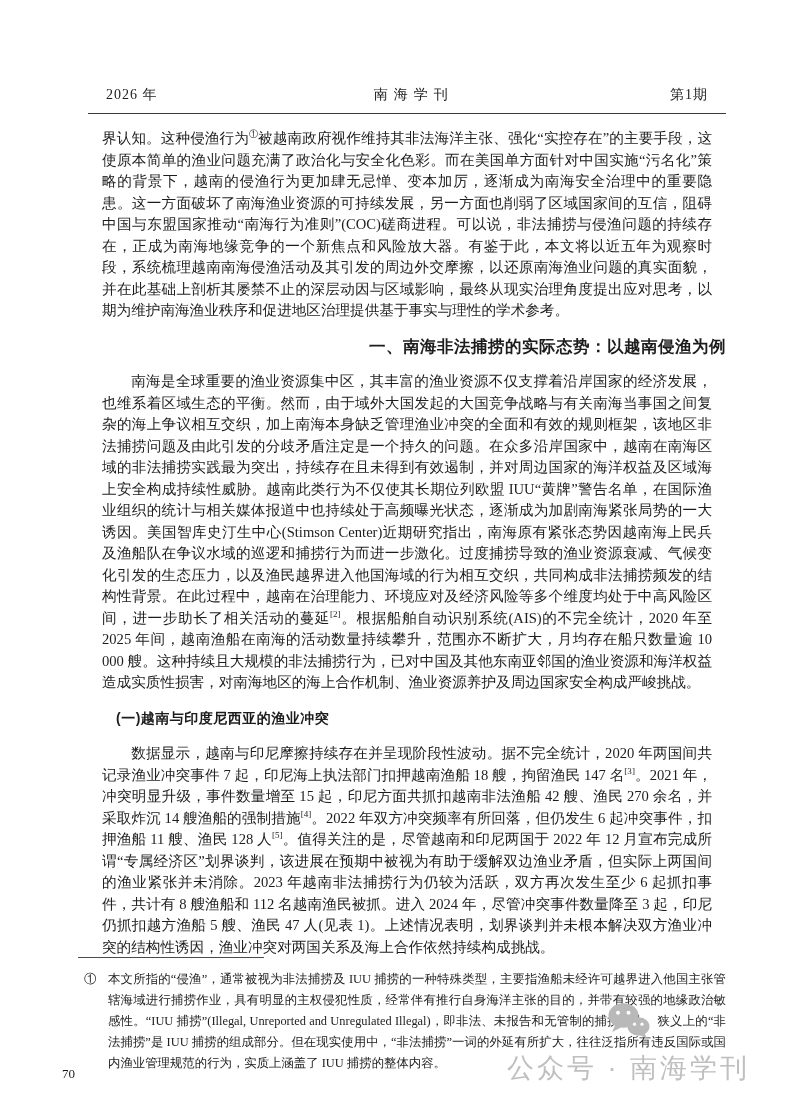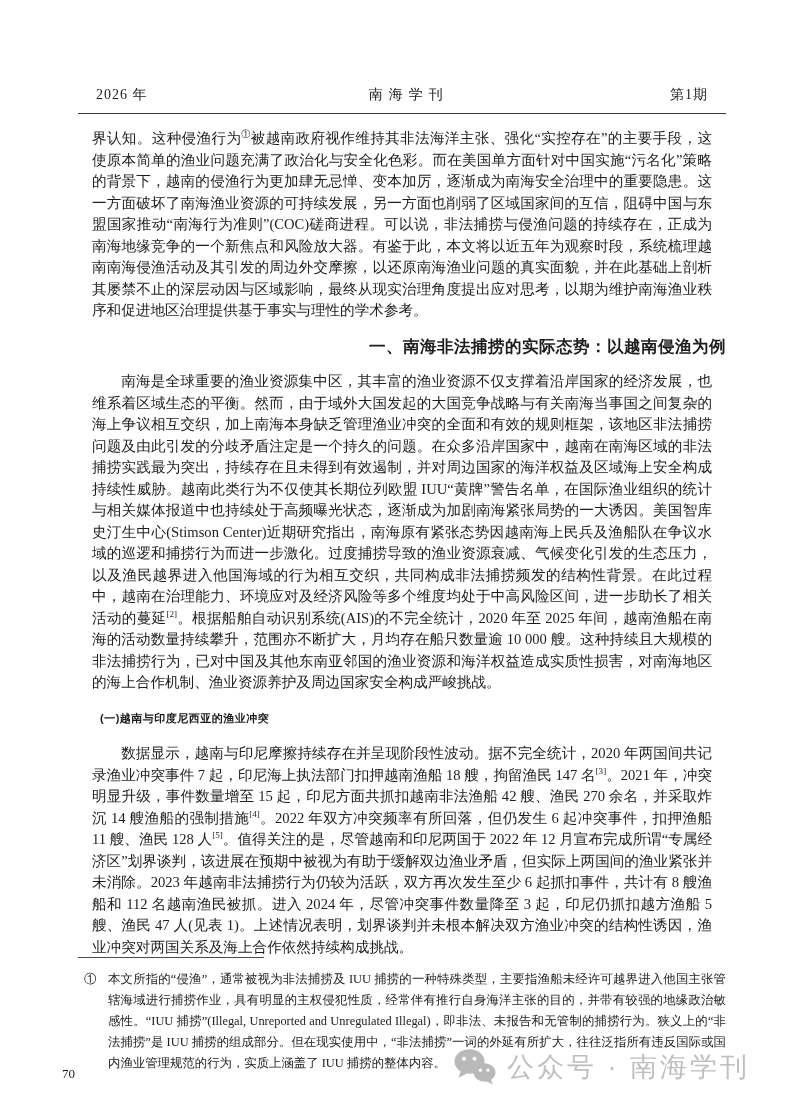--- a/index.html
+++ b/index.html
@@ -1,55 +1,55 @@
 <!DOCTYPE html>
 <html lang="zh"><head>
 <meta charset="utf-8">
 <style>
   html,body{margin:0;padding:0;background:#ffffff;}
   .sheet{
     position:relative;width:800px;height:1100px;background:#ffffff;overflow:hidden;
     font-family:"Liberation Serif","DejaVu Serif",serif;color:#1c1c1c;
   }
-  .inner{position:absolute;left:78px;right:74px;top:86px;}
+  .inner{position:absolute;left:88px;right:74px;top:86px;}
   
   .pagehead{
     display:flex;justify-content:space-between;align-items:baseline;
     font-size:14px;letter-spacing:1px;
     border-bottom:1.5px solid #3a3a3a;padding:0 18px 9px 18px;
   }
   .pagehead .journal{letter-spacing:6px;}
   
   .article{margin-top:13px;font-size:14.6px;line-height:21.5px;text-align:justify;}
   .para{margin:14px;text-indent:2em;}
   .para.no-indent{text-indent:0;}
   .para sup,.fn sup{font-size:0.62em;line-height:0;vertical-align:super;}
   h2.section{
     font-size:16.5px;font-weight:bold;text-align:right;text-indent:0;
     margin:13px 0 12px 0;letter-spacing:0.5px;
   }
   h3.subsection{
-    font-size:11px;font-weight:bold;margin:6px 0 5px 0;text-indent:2em;
+    font-size:14px;font-weight:bold;margin:6px 0 5px 0;text-indent:2em;
     font-family:"Liberation Sans","DejaVu Sans",sans-serif;letter-spacing:0.5px;
   }
   
   .footnote-area{position:absolute;left:78px;right:74px;top:957px;}
   .fn-rule{width:186px;border-top:1.5px solid #4a4a4a;margin-bottom:11px;}
   .fn{
     position:relative;padding-left:30px;font-size:12.4px;line-height:21px;
     text-align:justify;color:#222;
   }
   .fn .fn-marker{position:absolute;left:6px;top:0;}
   
   .page-number{position:absolute;left:62px;bottom:18px;font-size:13px;}
   
   .watermark{
     position:absolute;right:50px;bottom:14px;display:flex;align-items:center;gap:10px;
     color:#bfbfbf;font-size:27px;letter-spacing:3px;
-    font-family:"Liberation Sans","DejaVu Sans",sans-serif;font-weight:300;
+    font-family:"Liberation Sans","DejaVu Sans",sans-serif;font-weight:300;flex-direction:column;
   }
   .watermark svg{display:block;}
 </style>
 </head>
 <body>
 
 <div class="sheet">
   <div class="inner">
 
     <header class="pagehead">

